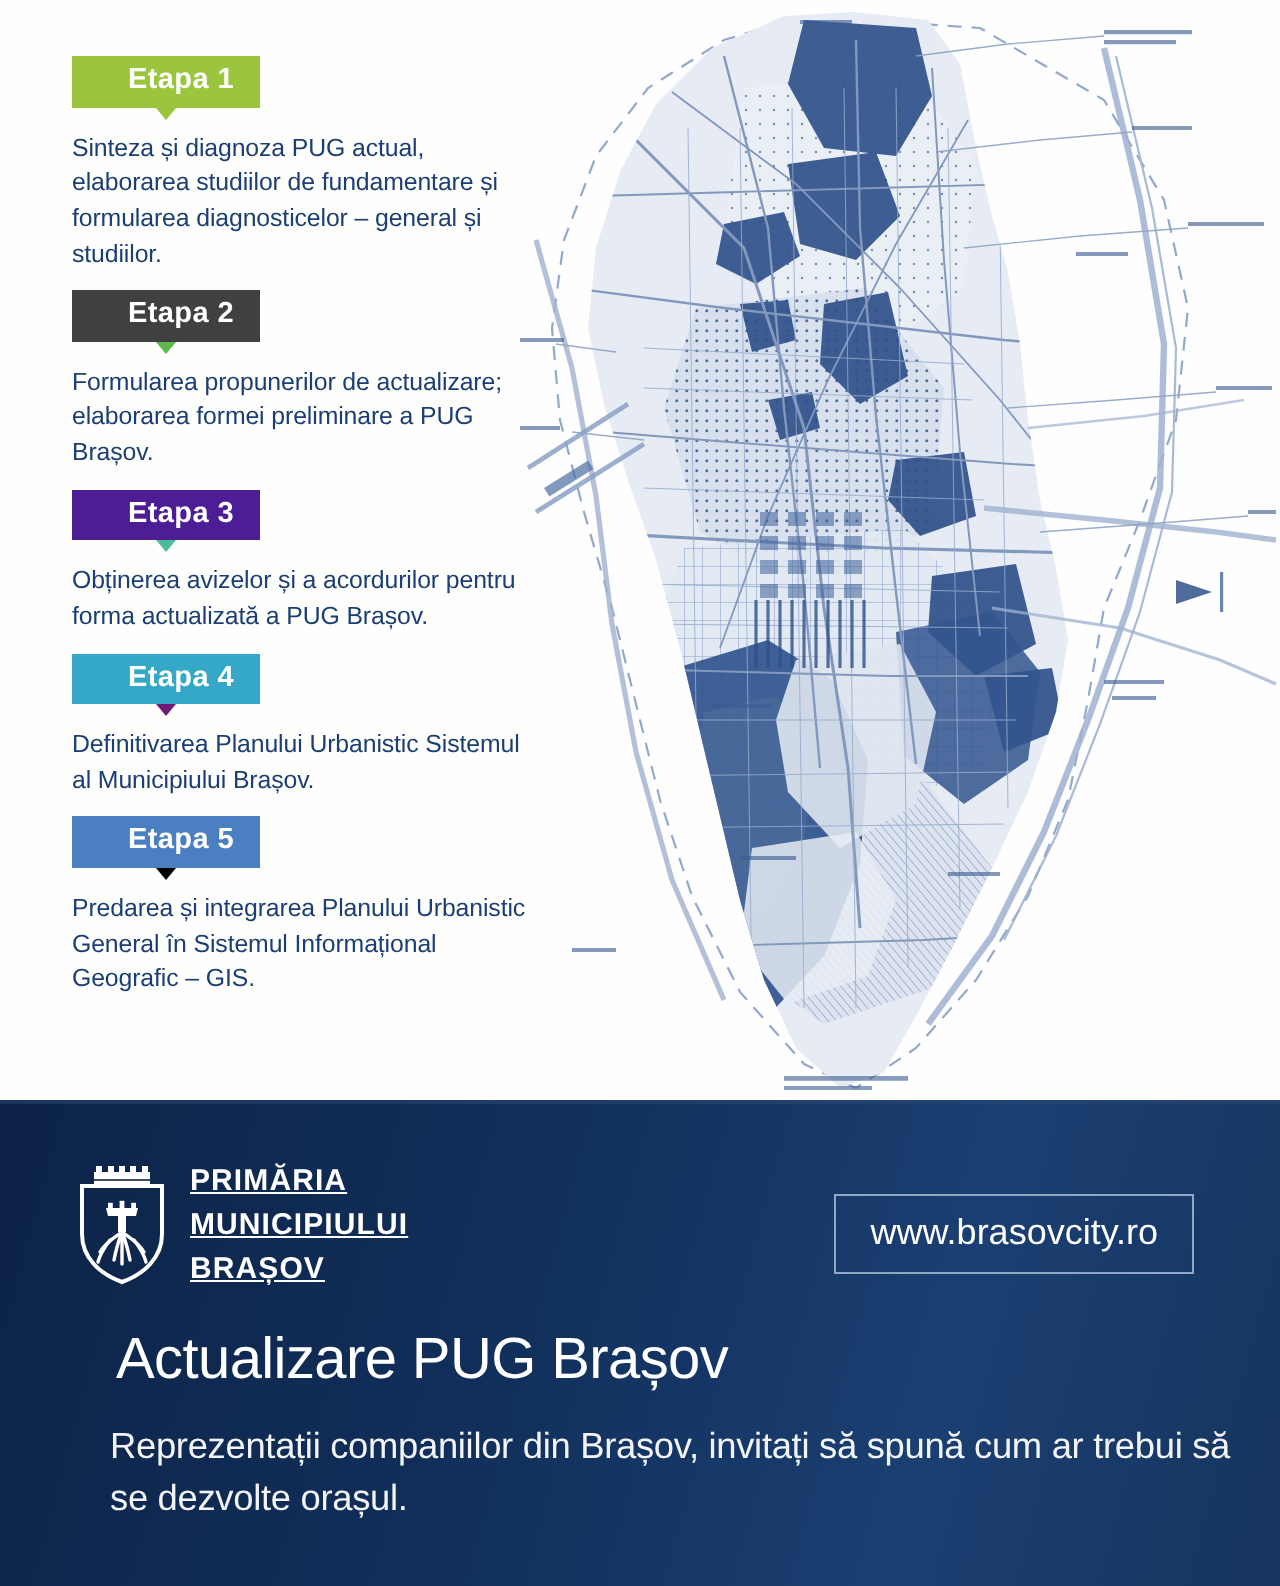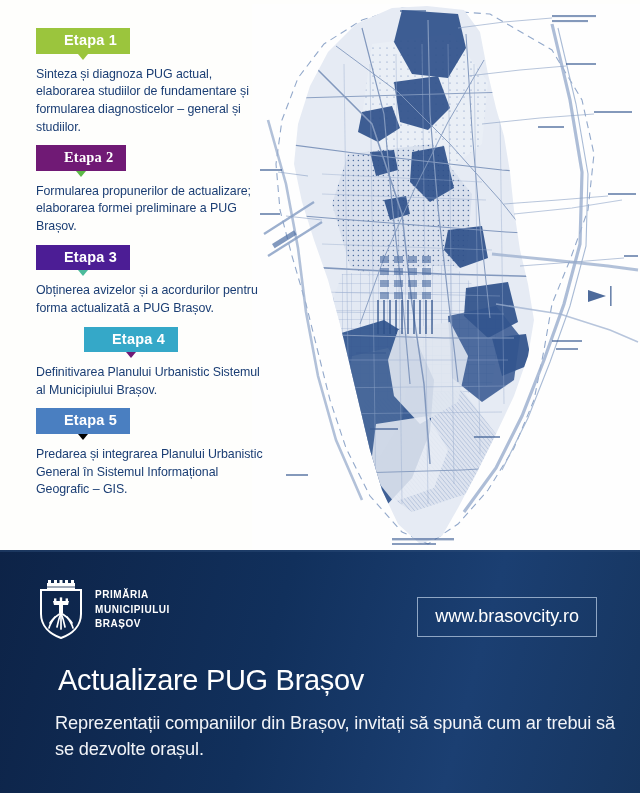--- a/index.html
+++ b/index.html
@@ -110,24 +110,25 @@
     position: absolute;
     left: 38px;
     top: 30px;
     display: flex;
     align-items: center;
   }
   .crest { width: 46px; height: 60px; flex: none; }
   .brand-text {
     margin-left: 11px;
     color: #ffffff;
-    font-size: 10px;
+    font-size: 15px;
     font-weight: bold;
     line-height: 1.46;
     letter-spacing: 0.55px;
+    text-decoration: underline;
   }
   .brand-text div { white-space: nowrap; }
 
   .site-btn {
     position: absolute;
     right: 43px;
     top: 47px;
     border: 1.4px solid #8fa6c4;
     color: #ffffff;
     font-size: 18px;
@@ -342,35 +343,35 @@
 
       <div class="stage">
         <div class="badge-row">
           <span class="badge" style="background-color: rgb(155, 197, 61); color: rgb(155, 197, 61); -webkit-text-fill-color: rgb(255, 255, 255);">Etapa 1</span>
         </div>
         <div class="stage-text">Sinteza și diagnoza PUG actual, elaborarea studiilor de fundamentare și formularea diagnosticelor – general și studiilor.</div>
       </div>
 
       <div class="stage">
         <div class="badge-row">
-          <span class="badge" style="background-color: #701a75; color: rgb(92, 185, 71); font-family: Liberation Serif, serif; -webkit-text-fill-color: rgb(255, 255, 255);">Etapa 2</span>
+          <span class="badge" style="background-color: #404040; color: rgb(92, 185, 71); -webkit-text-fill-color: rgb(255, 255, 255);">Etapa 2</span>
         </div>
         <div class="stage-text">Formularea propunerilor de actualizare; elaborarea formei preliminare a PUG Brașov.</div>
       </div>
 
       <div class="stage">
         <div class="badge-row">
           <span class="badge" style="background-color: #4c1d95; color: rgb(76, 187, 155); -webkit-text-fill-color: rgb(255, 255, 255);">Etapa 3</span>
         </div>
         <div class="stage-text">Obținerea avizelor și a acordurilor pentru forma actualizată a PUG Brașov.</div>
       </div>
 
       <div class="stage">
         <div class="badge-row">
-          <span class="badge" style="background-color: rgb(53, 168, 200); color: #701a75; margin-left: 48px; -webkit-text-fill-color: rgb(255, 255, 255);">Etapa 4</span>
+          <span class="badge" style="background-color: rgb(53, 168, 200); color: #701a75; -webkit-text-fill-color: rgb(255, 255, 255);">Etapa 4</span>
         </div>
         <div class="stage-text">Definitivarea Planului Urbanistic Sistemul al Municipiului Brașov.</div>
       </div>
 
       <div class="stage">
         <div class="badge-row">
           <span class="badge" style="background-color: rgb(74, 127, 193); color: #000000; -webkit-text-fill-color: rgb(255, 255, 255);">Etapa 5</span>
         </div>
         <div class="stage-text">Predarea și integrarea Planului Urbanistic General în Sistemul Informațional Geografic – GIS.</div>
       </div>

